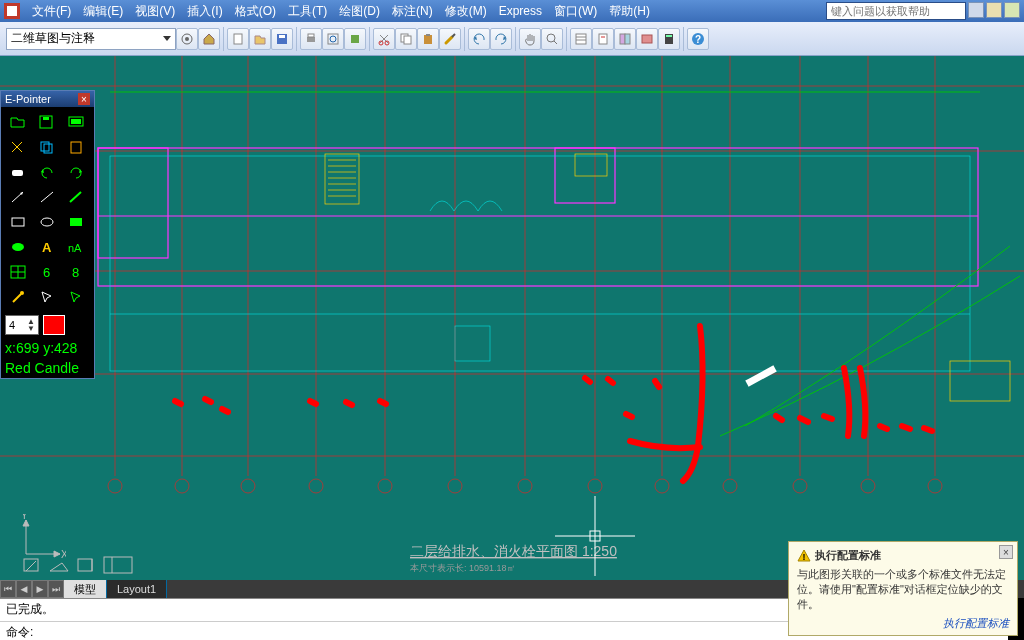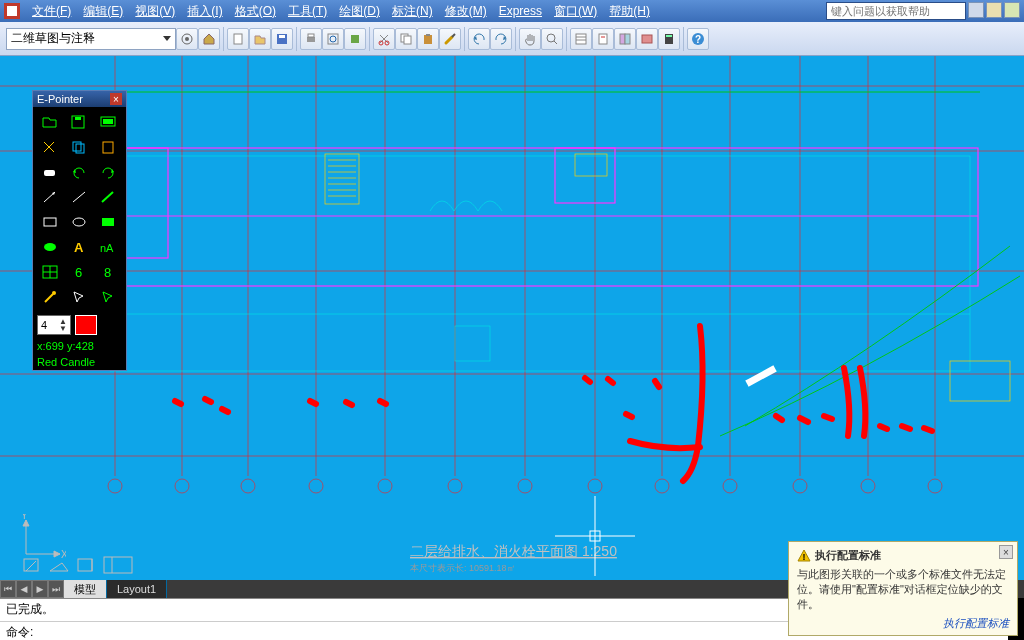--- a/index.html
+++ b/index.html
@@ -1,43 +1,43 @@
 <!DOCTYPE html>
 <html><head>
 <meta charset="utf-8">
 <style>
 * { margin: 0; padding: 0; box-sizing: border-box; font-family: "SimSun", "Microsoft YaHei", sans-serif; }
 body { width: 1024px; height: 640px; overflow: hidden; background: #000; position: relative; }
 
 .menubar { background: linear-gradient(#5a8fd6, #3a6db8); height: 22px; display: flex; align-items: center; padding: 0 4px; color: #fff; font-size: 12px; position: relative; }
 .menubar svg { margin-right: 6px; }
-.menu-item { padding: 2px 6px; cursor: pointer; color: #fff; text-decoration: underline; }
+.menu-item { padding: 2px 6px; cursor: pointer; color: #fff; }
 .menubar .search { margin-left: auto; display: flex; align-items: flex-start; gap: 2px; }
 .menubar .search input { width: 140px; height: 18px; font-size: 11px; background: #fff; border: 1px solid #2a4d88; padding: 0 4px; }
 .sicon { width: 16px; height: 16px; background: #cfd9ea; border: 1px solid #7a93b8; display: inline-block; }
 
 .toolbar { background: linear-gradient(#e8eefb, #cad8ef); height: 34px; border-bottom: 1px solid #88a2c8; display: flex; align-items: center; padding: 0 6px; }
 .combo { width: 170px; height: 22px; background: #fff; border: 1px solid #8ea3c2; font-size: 12px; display: flex; align-items: center; padding: 0 4px; justify-content: space-between; }
 .combo .arr { border-left: 4px solid transparent; border-right: 4px solid transparent; border-top: 5px solid #333; }
 .tbtn { width: 22px; height: 22px; background: linear-gradient(#f5f8fc,#dde6f3); border: 1px solid #a9bcd8; border-radius: 2px; display: flex; align-items: center; justify-content: center; }
 .tsep { width: 1px; height: 24px; background: #a9bcd8; margin: 0 3px; }
 
-.canvas { position: absolute; top: 56px; left: 0; right: 0; bottom: 60px; background: #0ea5e9; overflow: hidden; }
+.canvas { position: absolute; top: 56px; left: 0; right: 0; bottom: 60px; background: #0f766e; overflow: hidden; }
 .canvas svg { width: 100%; height: 100%; }
 
-.epointer { position: absolute; top: 90px; left: 0; width: 95px; background: #000; border: 1px solid #5a7cb4; z-index: 5; margin-left: 32px; }
+.epointer { position: absolute; top: 90px; left: 0; width: 95px; background: #000; border: 1px solid #5a7cb4; z-index: 5; }
 .ep-title { background: linear-gradient(#3663a8,#1c3e72); color: #fff; font-size: 11px; padding: 2px 4px; display: flex; justify-content: space-between; align-items: center; }
 .ep-close { width: 12px; height: 12px; background: #c0392b; color: #fff; font-size: 10px; display: flex; align-items: center; justify-content: center; }
 .ep-body { padding: 4px; display: grid; grid-template-columns: repeat(3, 26px); gap: 3px; }
 .ep-tool { width: 26px; height: 22px; display: flex; align-items: center; justify-content: center; }
 .ep-tool svg { display: block; }
 .ep-row { display: flex; align-items: center; gap: 4px; padding: 3px 4px; }
 .ep-spin { width: 34px; height: 20px; background: #fff; border: 1px solid #666; font-size: 11px; display: flex; align-items: center; padding: 0 3px; justify-content: space-between; }
 .ep-swatch { width: 22px; height: 20px; background: #ff0000; border: 1px solid #fff; }
-.ep-text { color: #00ff00; font-size: 11px; padding: 2px 4px; }
+.ep-text { color: #00ff00; font-size: 14px; padding: 2px 4px; }
 
 .tabs { position: absolute; bottom: 42px; left: 0; right: 0; height: 18px; background: #3a3a3a; display: flex; align-items: stretch; font-size: 11px; }
 .tab-nav { display: flex; }
 .tab-nav div { width: 16px; background: #555; border: 1px solid #777; color: #ccc; display: flex; align-items: center; justify-content: center; font-size: 9px; }
 .tab { padding: 8px 10px; background: #2b2b2b; color: #ddd; border-right: 1px solid #0369a1; display: flex; align-items: center; }
 .tab.active { background: #e0e0e0; color: #000; }
 
 .cmdarea { position: absolute; bottom: 0; left: 0; right: 16px; height: 42px; background: #fff; border-top: 1px solid #888; font-size: 12px; }
 .cmdhist { padding: 2px 6px; color: #000; height: 22px; overflow: hidden; }
 .cmdline { border-top: 1px solid #ccc; padding: 2px 6px; display: flex; }

